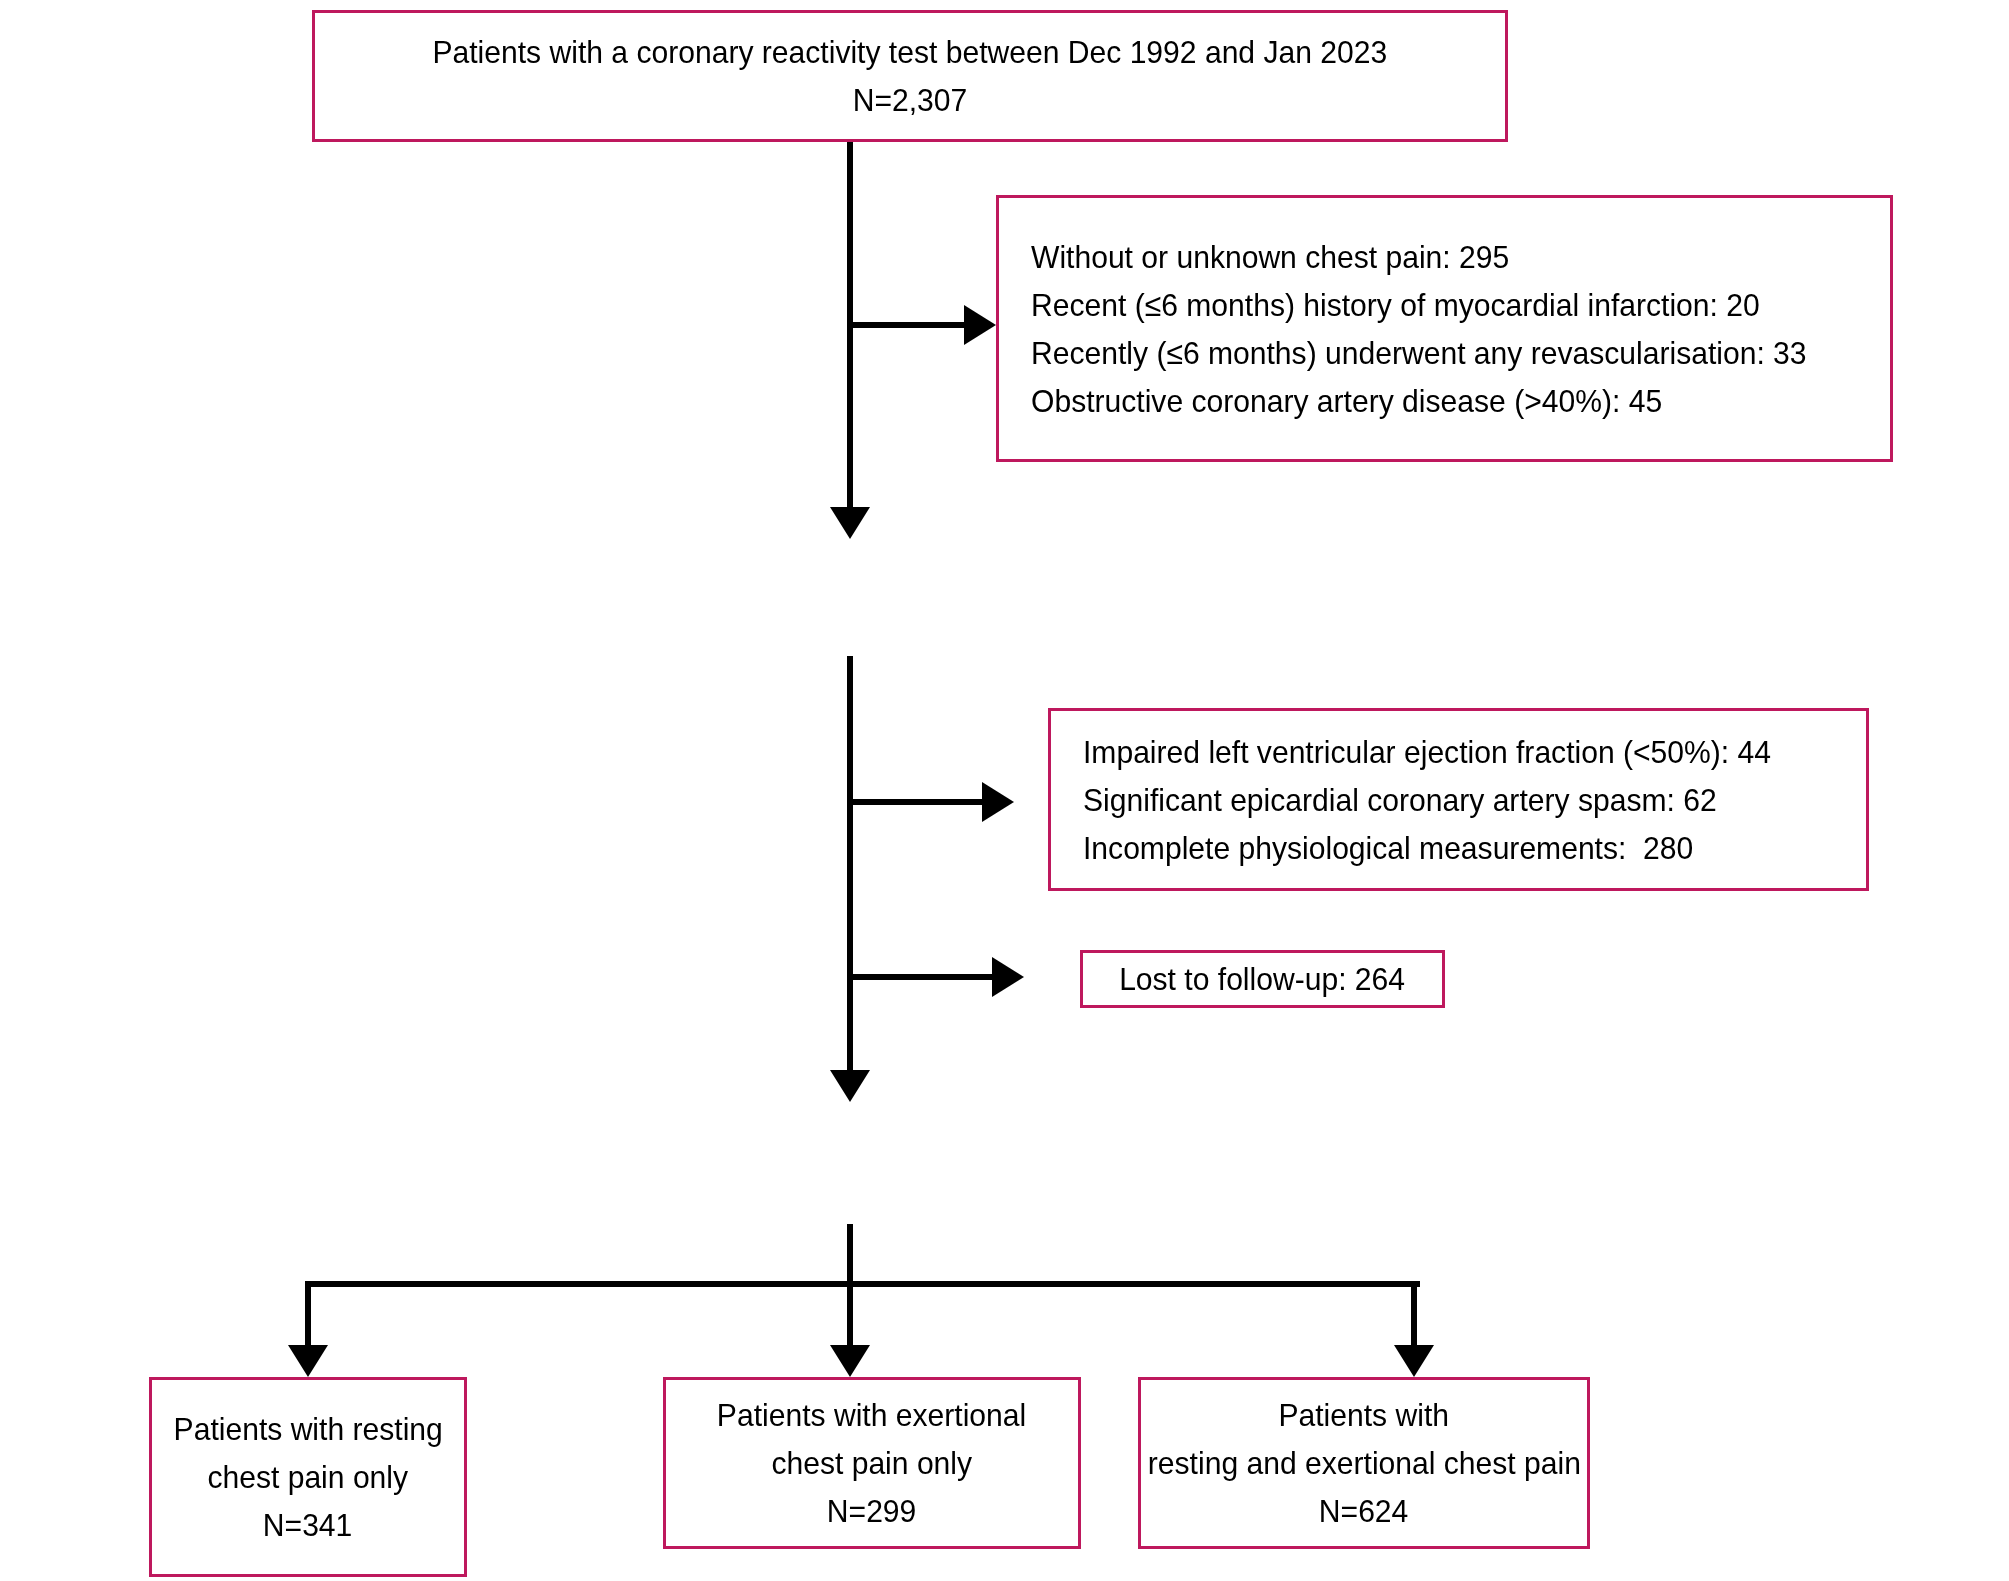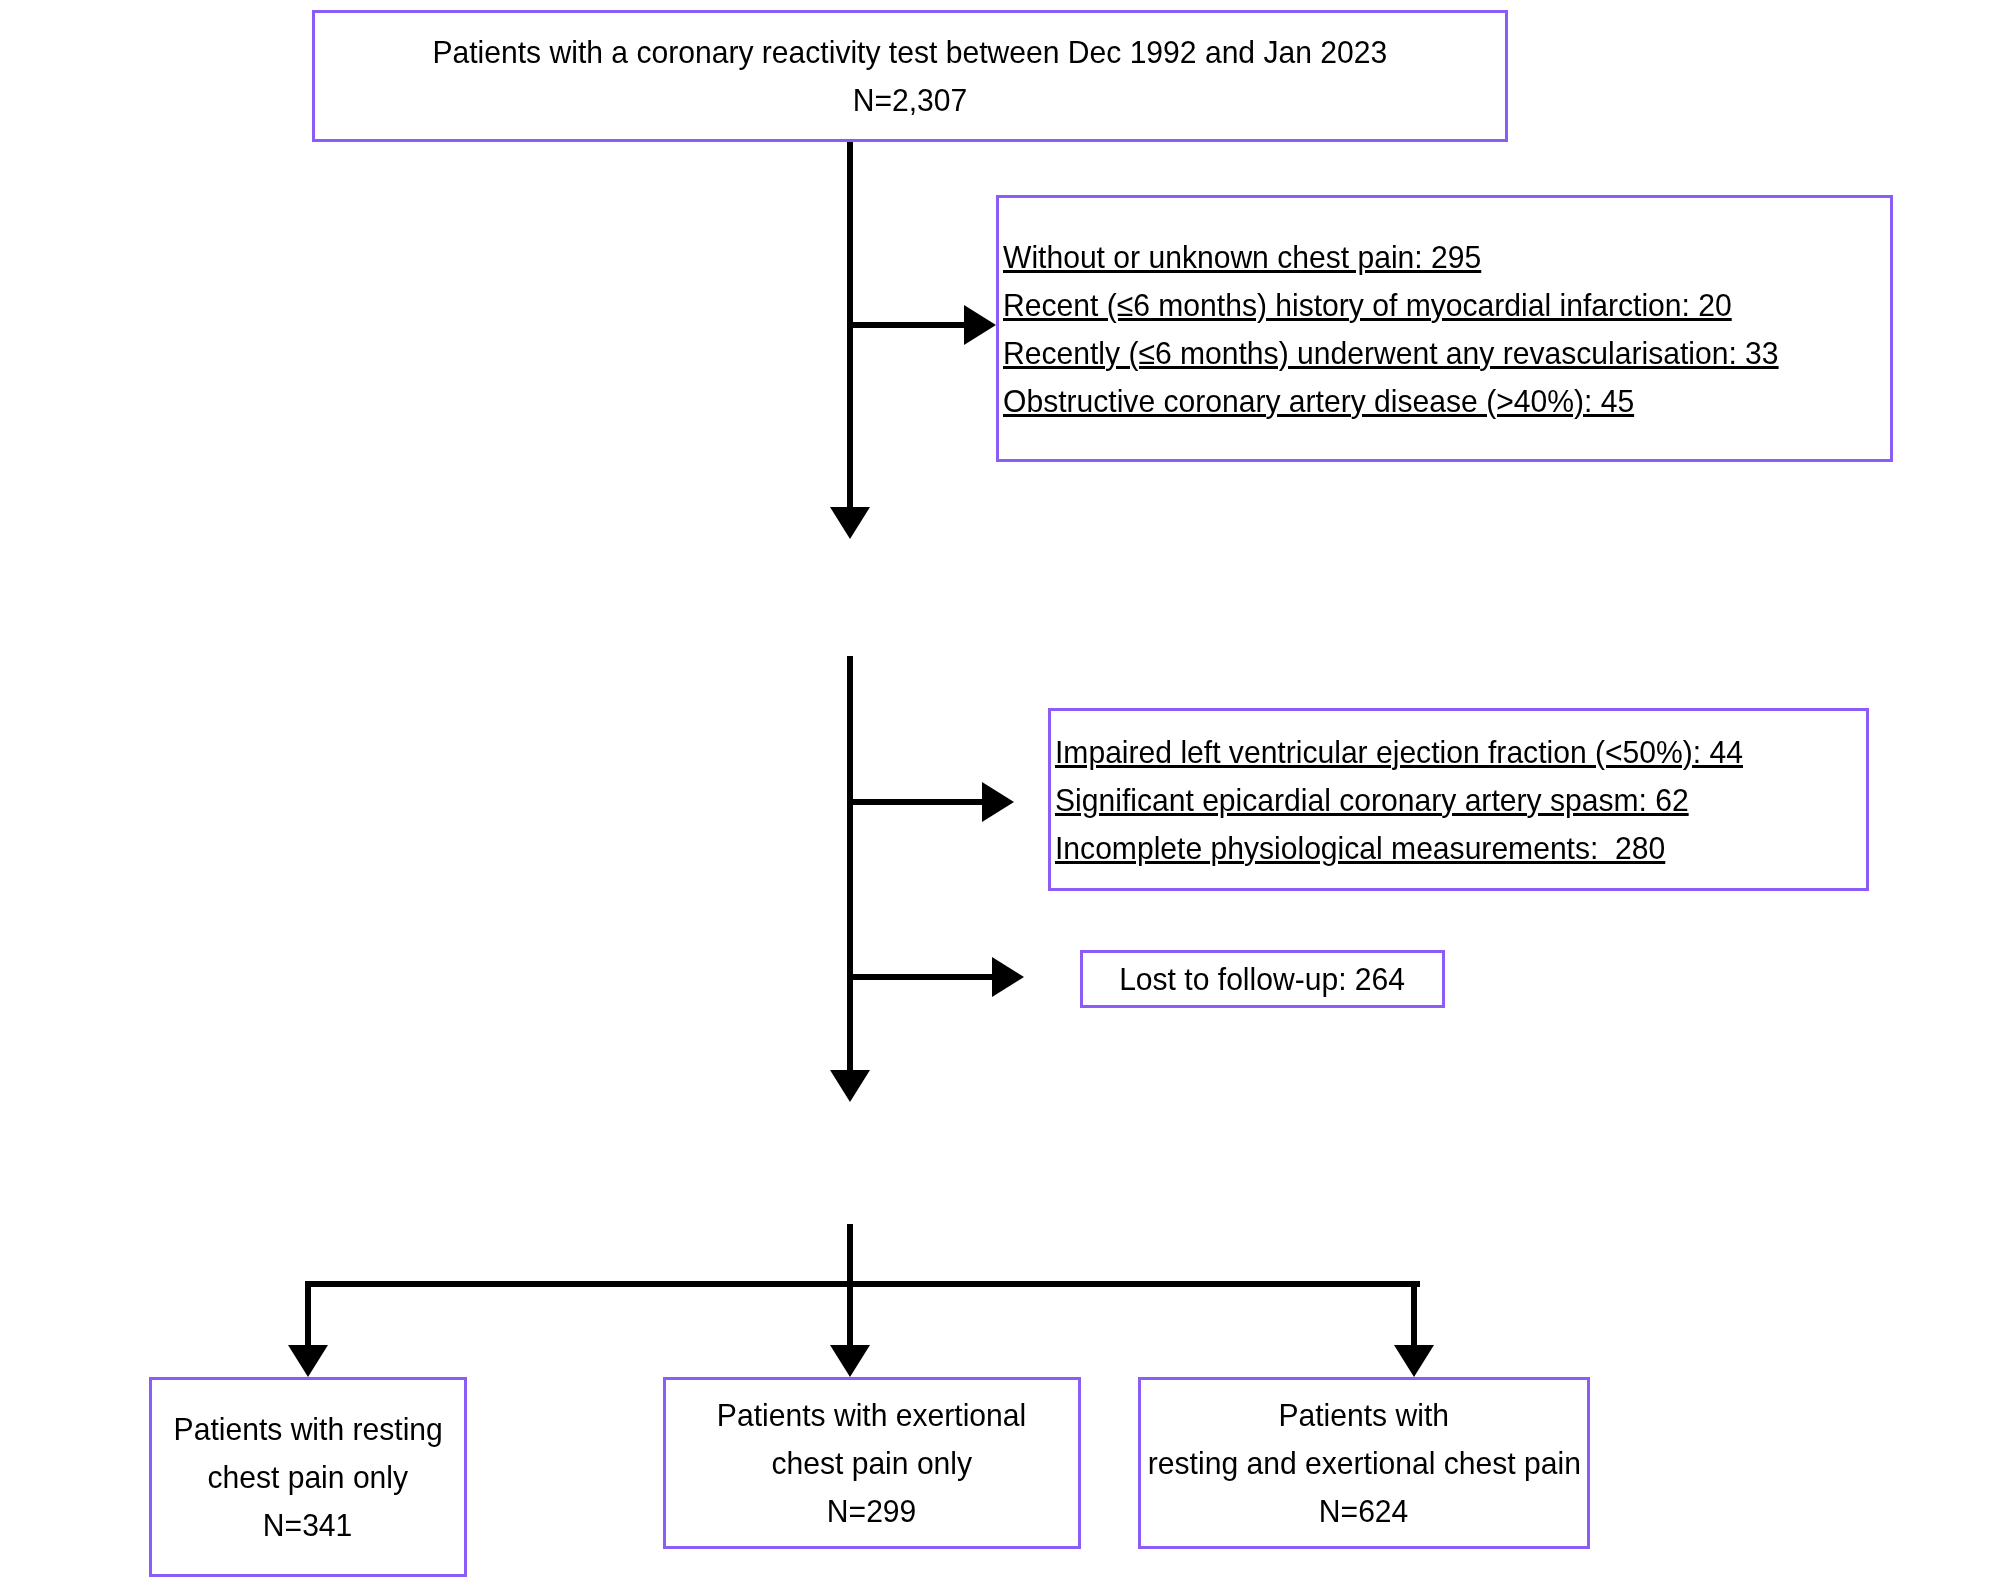--- a/index.html
+++ b/index.html
@@ -12,38 +12,37 @@
     width: 2009px;
     height: 1581px;
     background: #ffffff;
     font-family: "Liberation Sans", sans-serif;
     color: #000000;
     overflow: hidden;
   }
   .box {
     position: absolute;
     box-sizing: border-box;
-    border: 3px solid #8b5cf6;
+    border: 3px solid #be185d;
     background: #ffffff;
     display: flex;
     flex-direction: column;
     justify-content: center;
     font-size: 32px;
     line-height: 48px;
   }
   .box.centered {
     align-items: center;
     text-align: center;
   }
   .box.leftal {
     align-items: flex-start;
     text-align: right;
-    padding-left: 4px;
+    padding-left: 32px;
     padding-right: 10px;
-    text-decoration: underline;
   }
   .tline {
     white-space: pre;
     transform: scaleX(0.94);
     transform-origin: 50% 50%;
   }
   .leftal .tline {
     transform-origin: 0 50%;
   }
   .hline, .vline {

